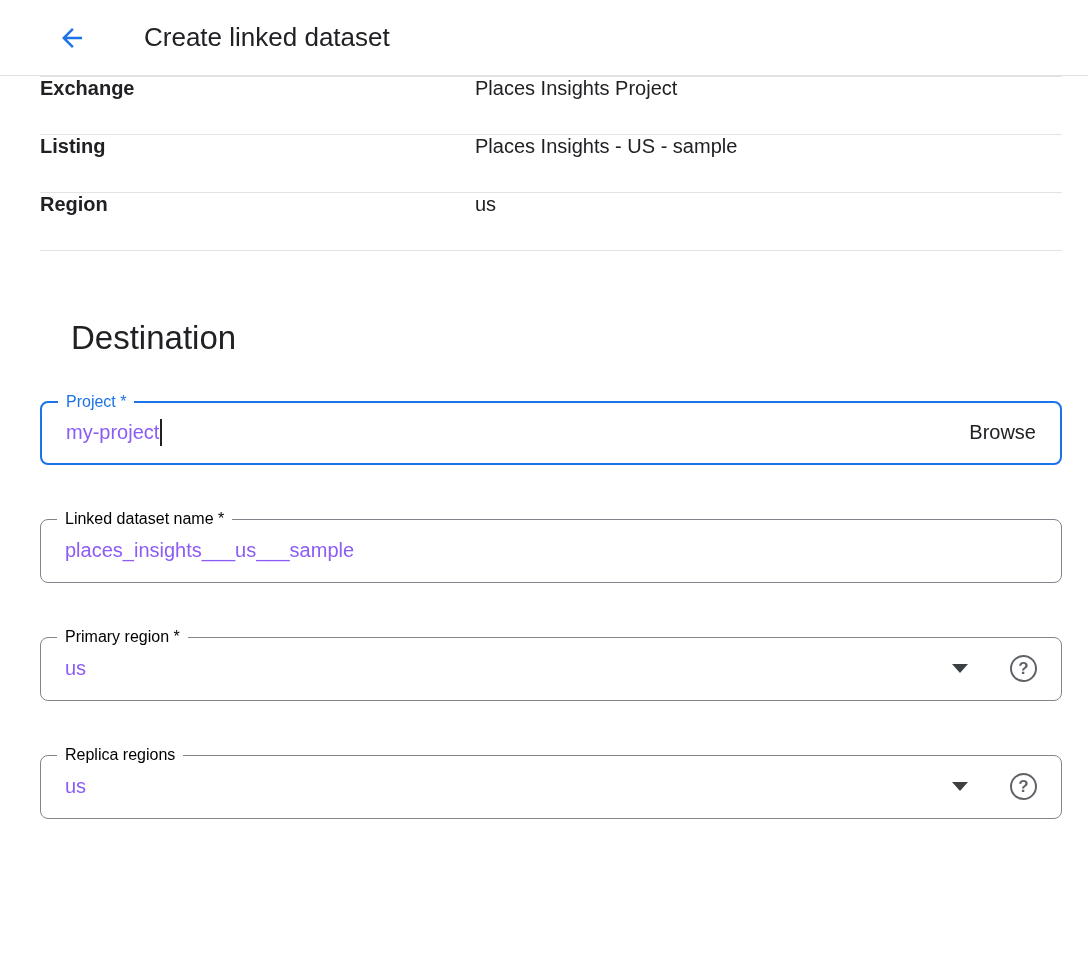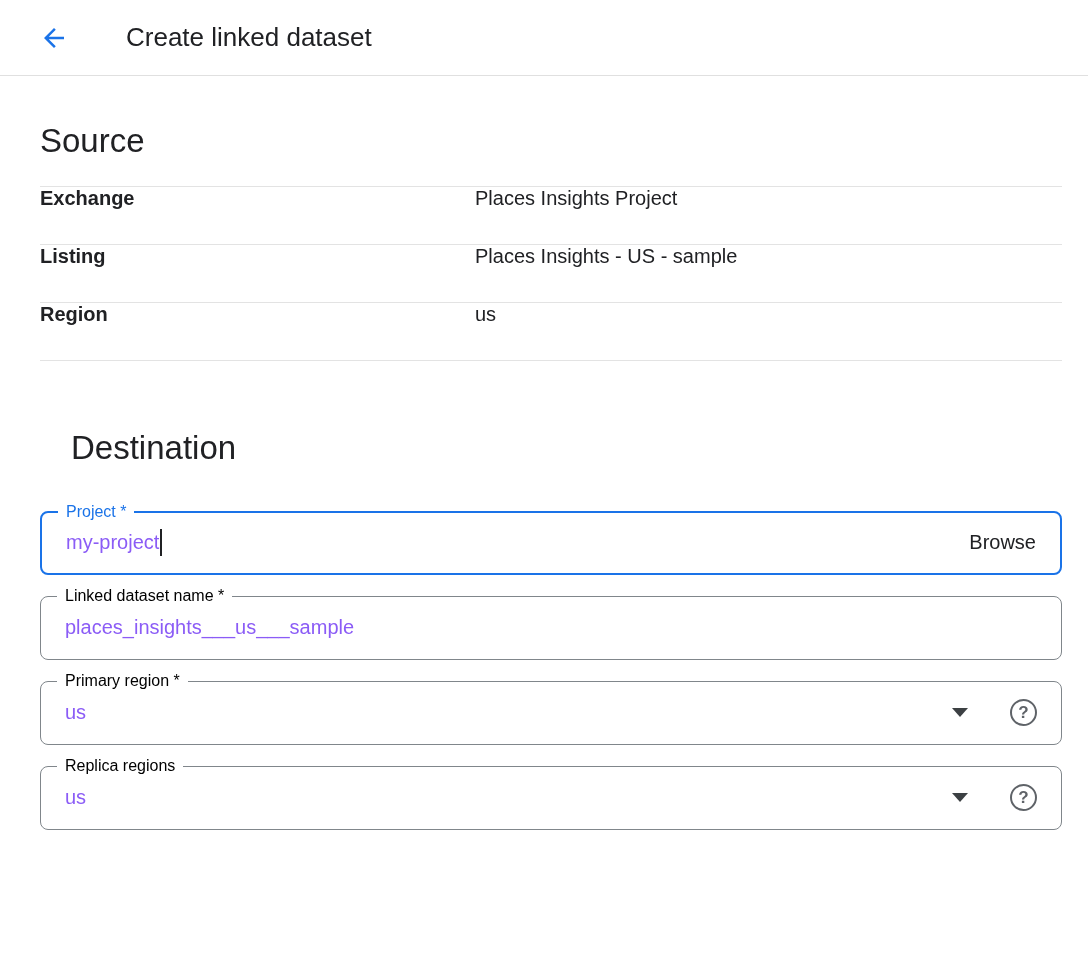--- a/index.html
+++ b/index.html
@@ -12,21 +12,21 @@
     font-family: "Liberation Sans", sans-serif;
     overflow: hidden;
   }
 
   
   .header {
     display: flex;
     align-items: center;
     height: 76px;
     border-bottom: 1px solid #e0e0e0;
-    padding-left: 34px;
+    padding-left: 52px;
   }
   .back-btn {
     width: 40px;
     height: 40px;
     display: flex;
     align-items: center;
     justify-content: center;
     cursor: pointer;
     border-radius: 50%;
   }
@@ -64,21 +64,21 @@
 
   
   .field {
     position: relative;
     height: 64px;
     border: 1px solid #80868b;
     border-radius: 8px;
     display: flex;
     align-items: center;
     padding: 5px 24px;
-    margin-bottom: 21px;
+    margin-bottom: 54px;
     font-size: 20px;
     background: #fff;
   }
   .field.focused { border: 2px solid #1a73e8; }
   .field-label {
     position: absolute;
     top: -11px;
     left: 16px;
     background: #ffffff;
     padding: 0 8px;
@@ -144,21 +144,20 @@
       <svg width="30" height="30" viewBox="0 0 24 24">
         <path fill="#1a73e8" d="M20 11H7.83l5.59-5.59L12 4l-8 8 8 8 1.41-1.41L7.83 13H20v-2z"></path>
       </svg>
     </span>
   </div>
   <div class="header-title">Create linked dataset</div>
 </div>
 
 <div class="content">
 
-  <h1 class="section-heading source-heading">Source</h1>
 
   <div class="kv-table">
     <div class="kv-row">
       <div class="kv-label">Exchange</div>
       <div class="kv-value">Places Insights Project</div>
     </div>
     <div class="kv-row">
       <div class="kv-label">Listing</div>
       <div class="kv-value">Places Insights - US - sample</div>
     </div>

